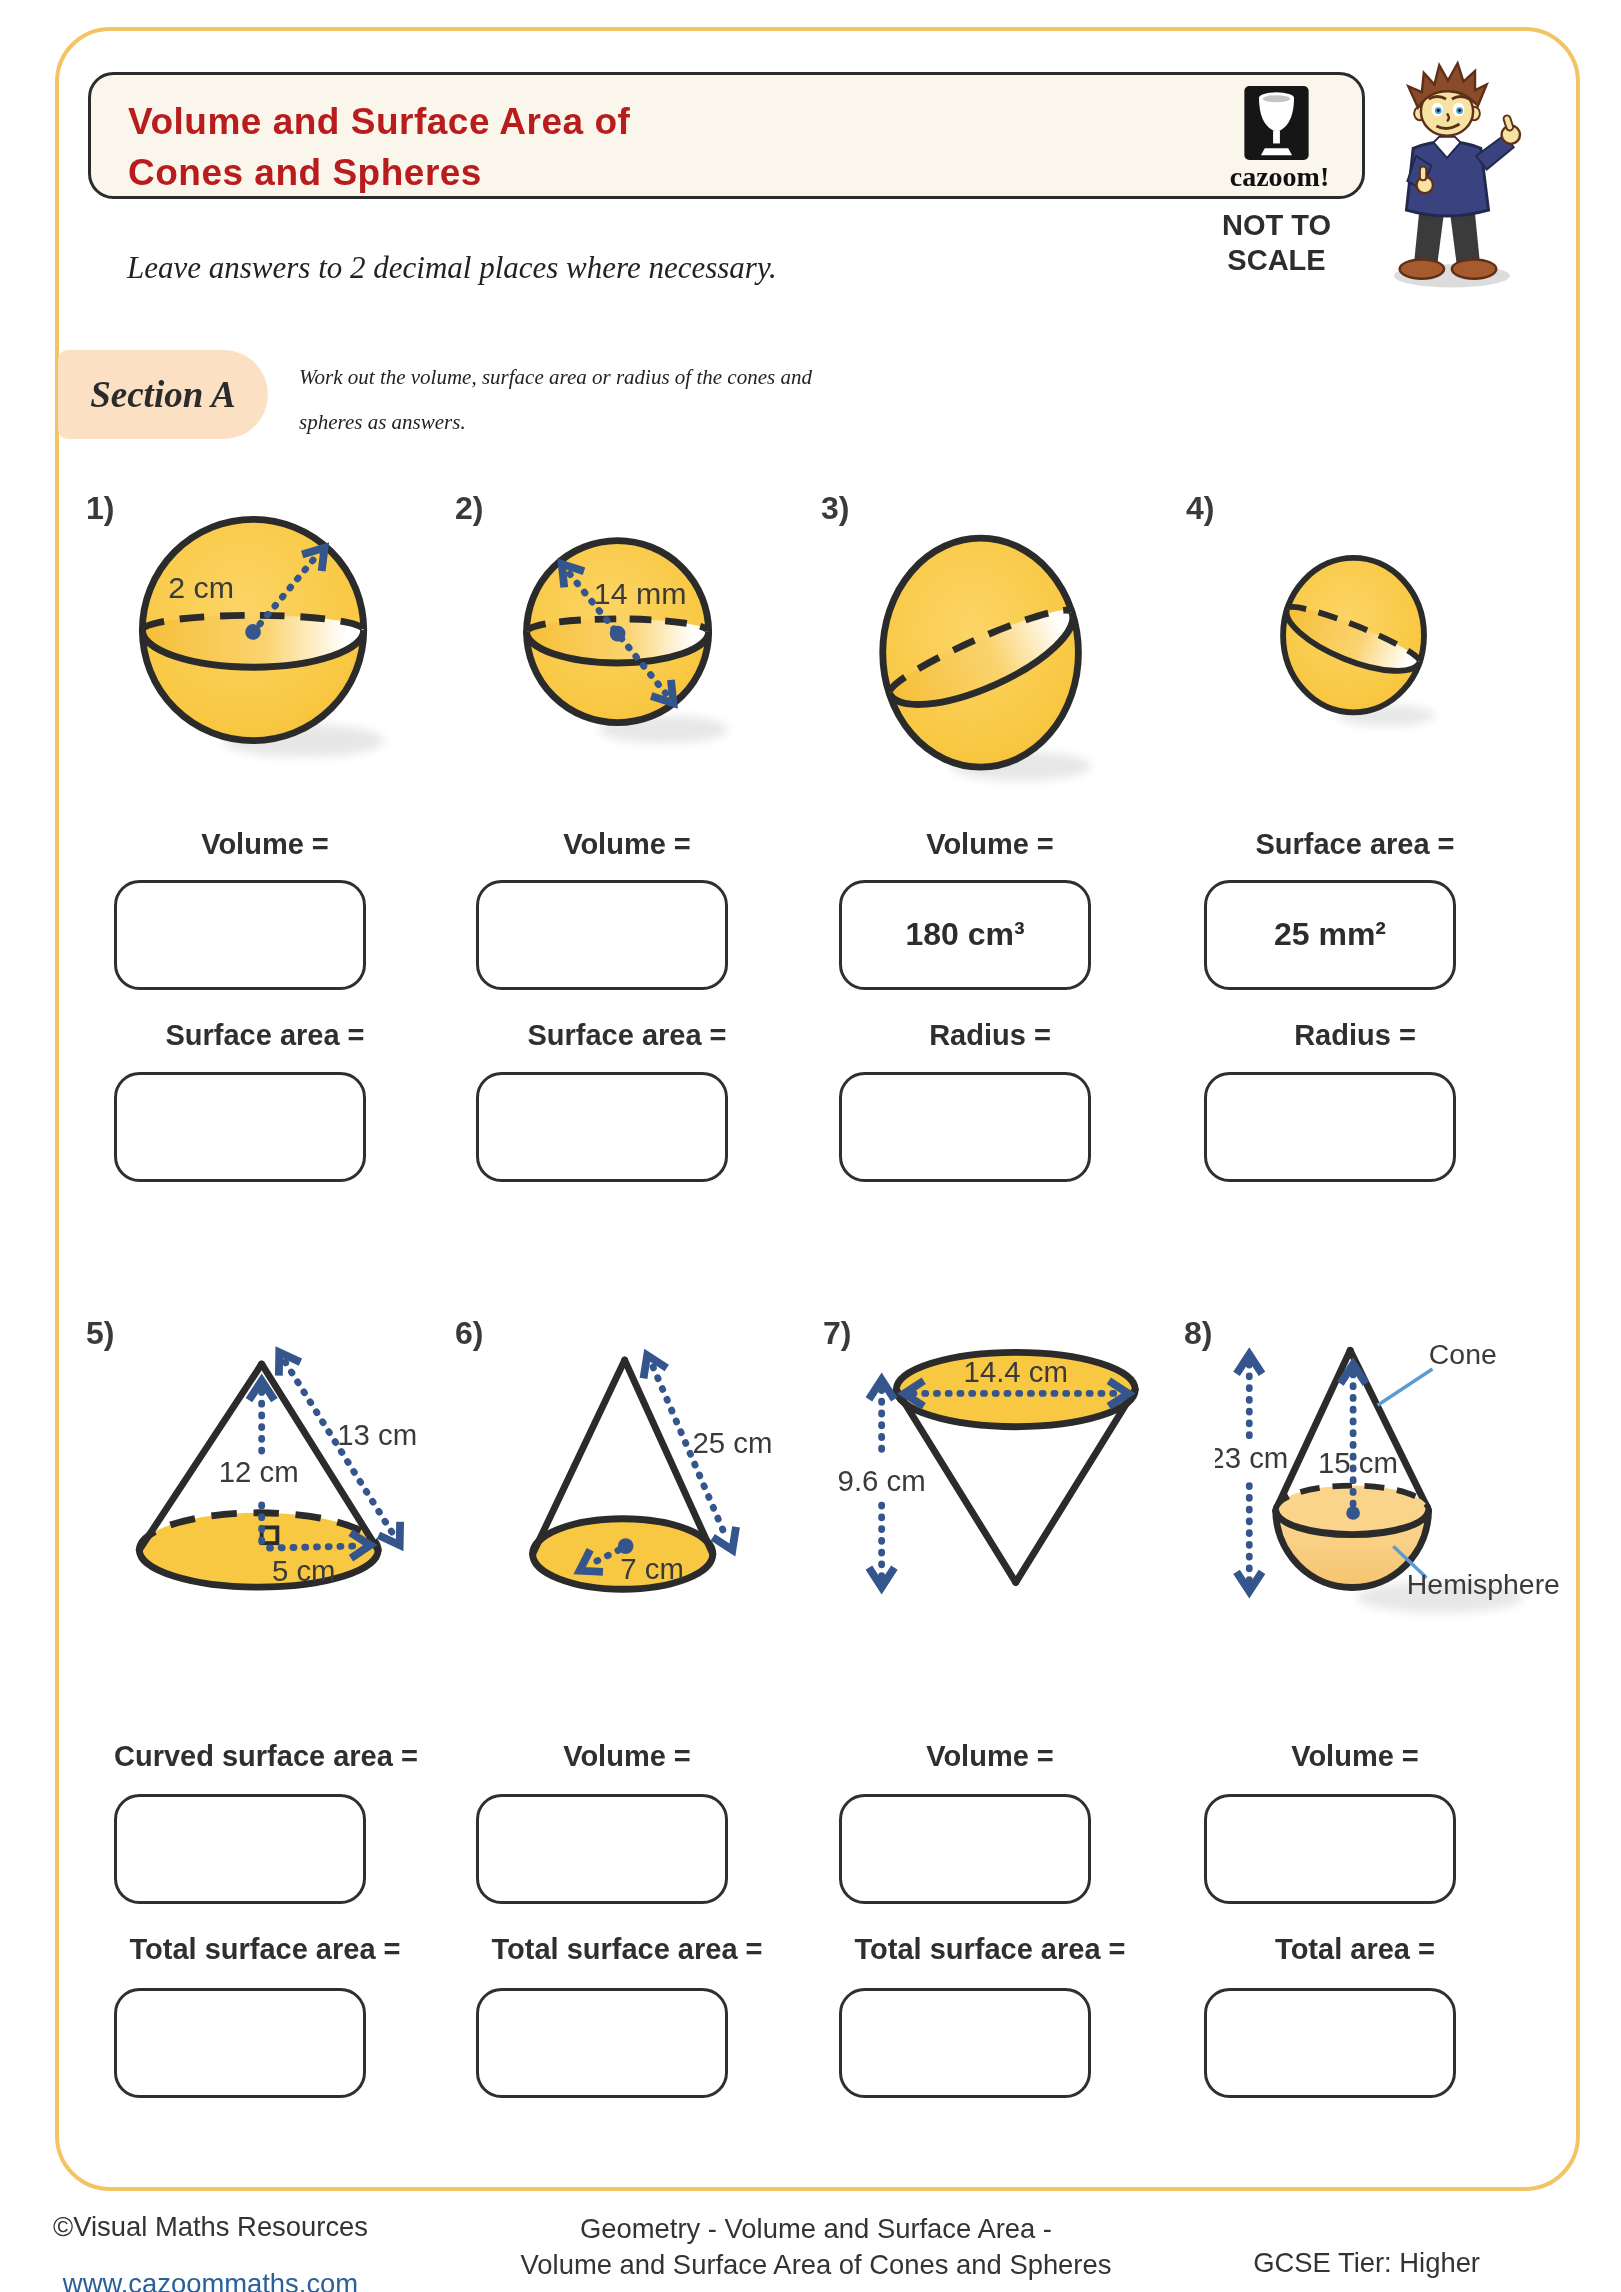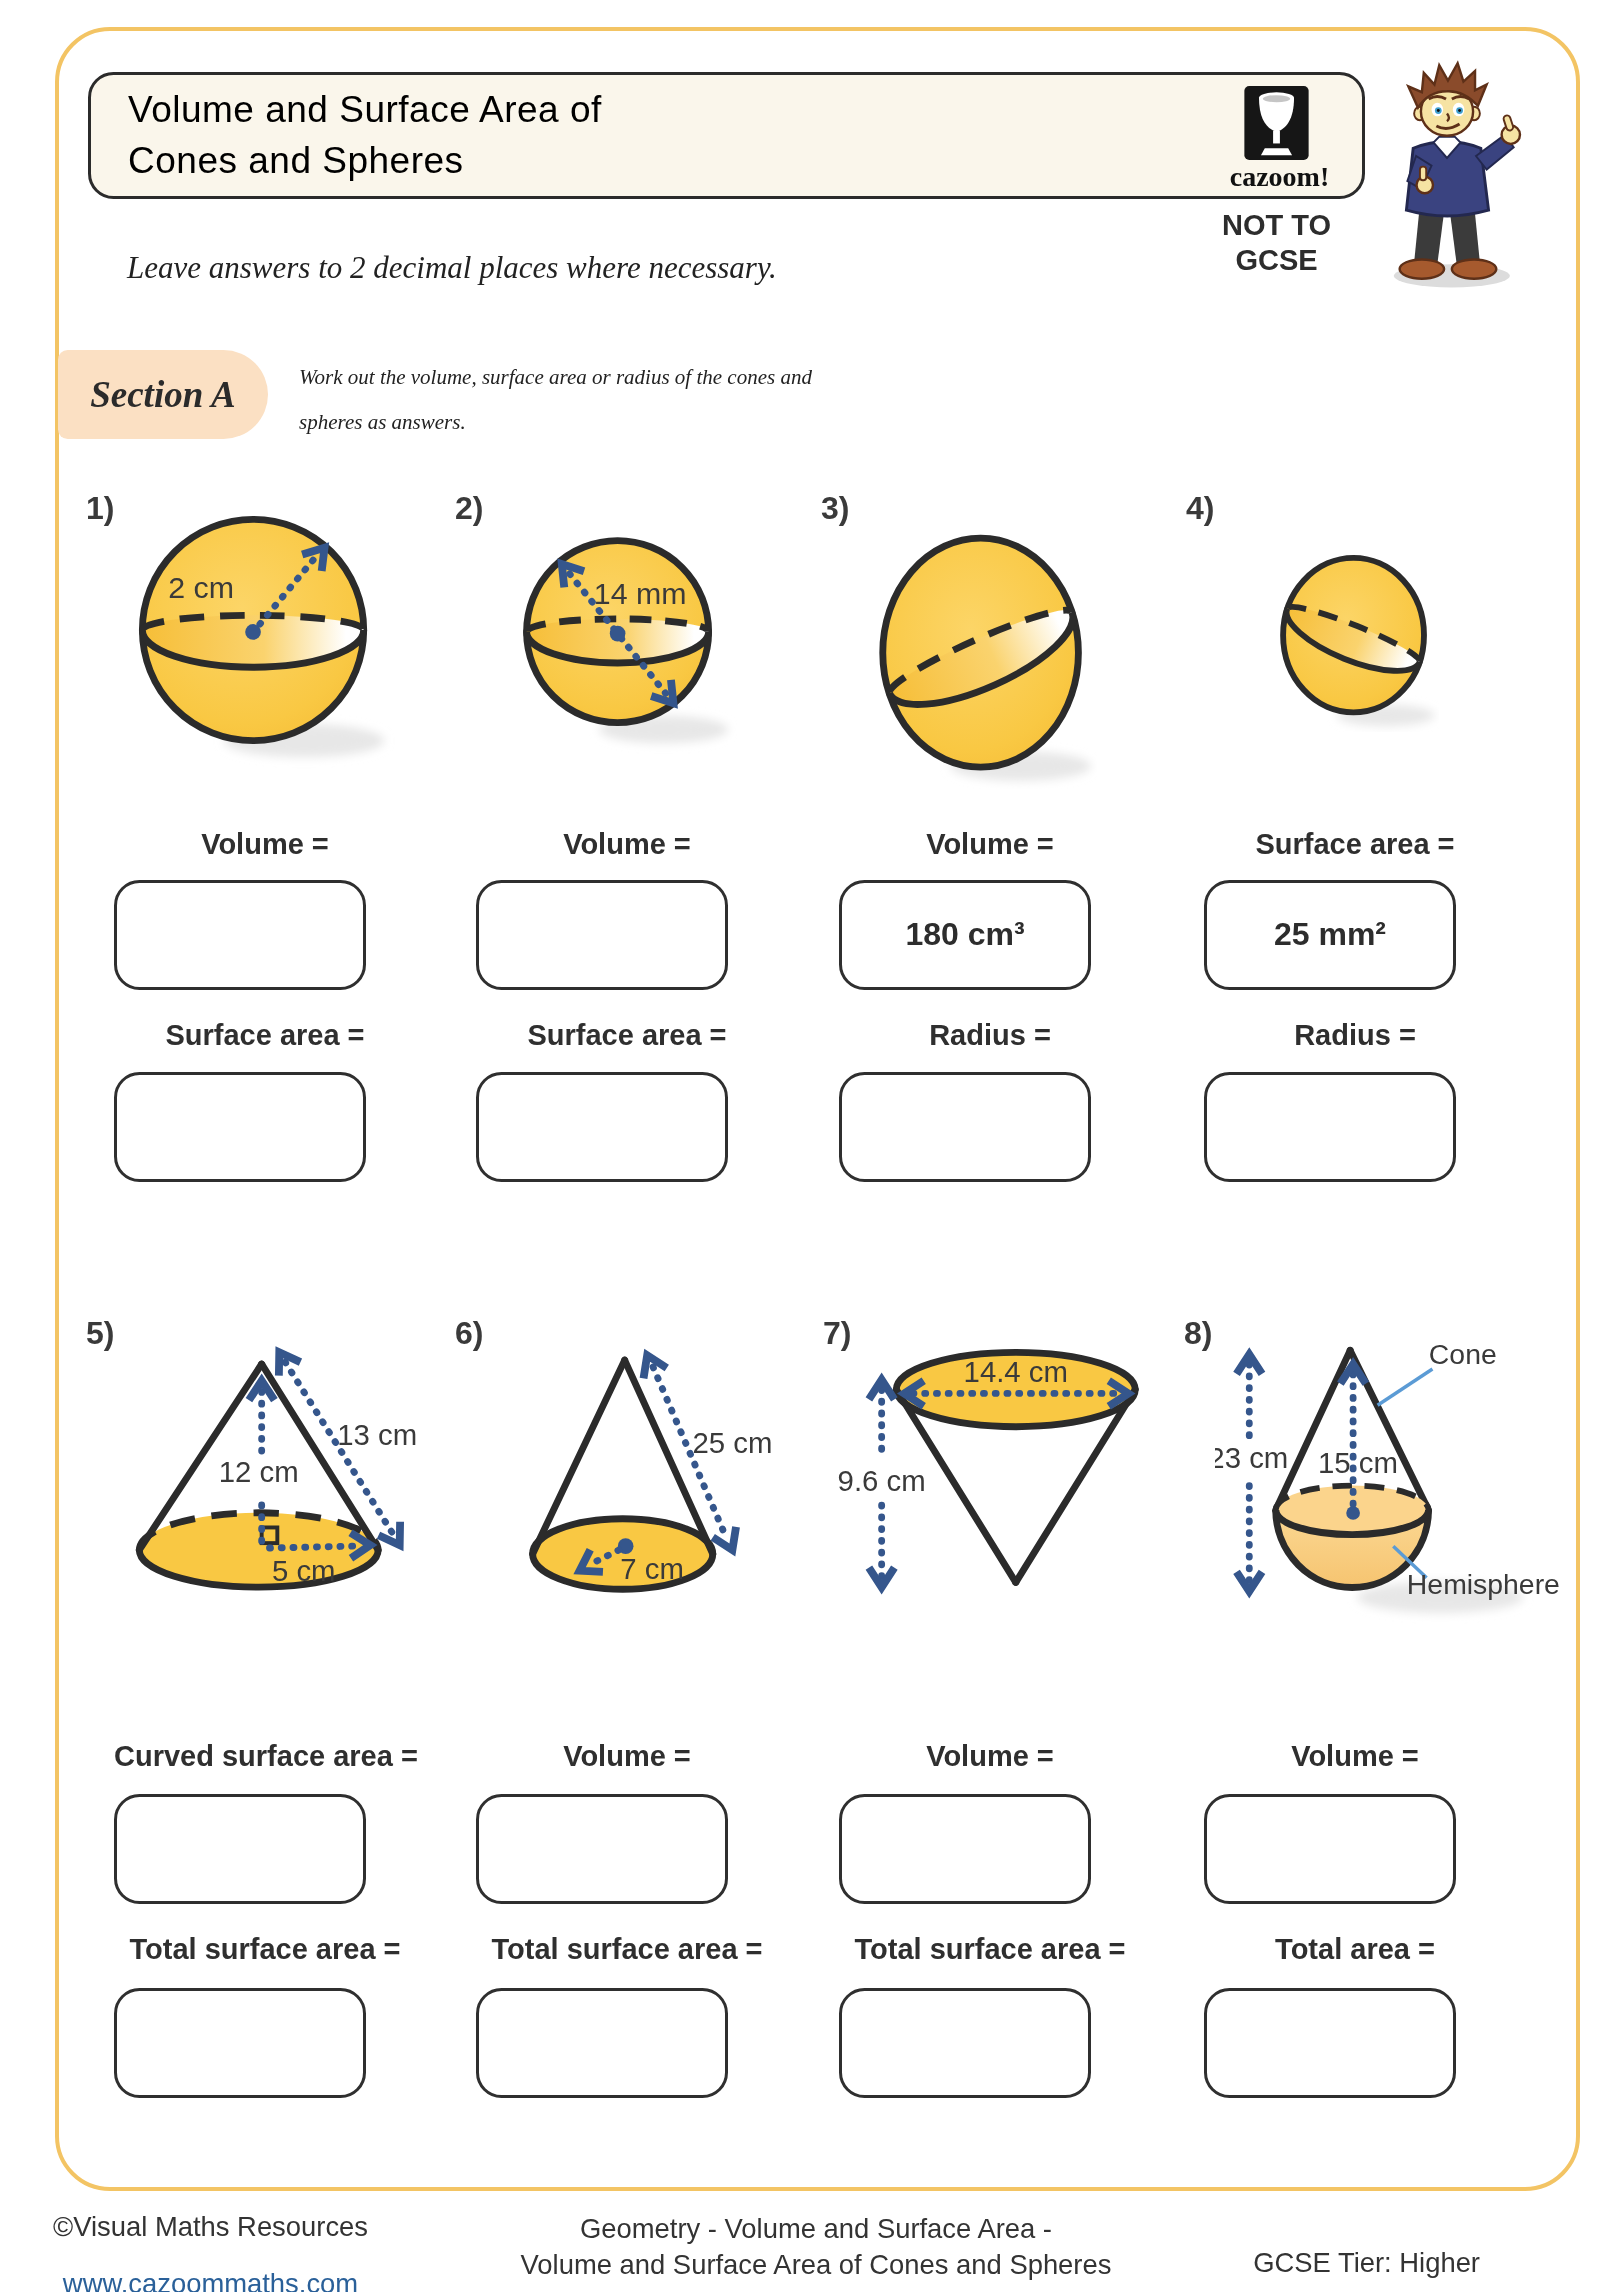--- a/index.html
+++ b/index.html
@@ -3,21 +3,21 @@
 <meta charset="utf-8">
 <style>
   html,body{margin:0;padding:0;background:#fff;}
   #page{position:relative;width:1621px;height:2293px;background:#ffffff;
         font-family:"Liberation Sans",sans-serif;color:#2d2d2d;overflow:hidden;}
   .abs{position:absolute;}
   .border-frame{position:absolute;left:55px;top:27.4px;width:1525px;height:2164px;
       border:4.9px solid #f3c464;border-radius:55px;box-sizing:border-box;}
   .title-box{position:absolute;left:88px;top:72px;width:1277px;height:127px;
       background:#faf6eb;border:3.9px solid #2b2b2b;border-radius:25.5px;box-sizing:border-box;}
-  .title-line{position:absolute;left:37px;font-size:37px;font-weight:400;color:#000000;letter-spacing:0.5px;}
+  .title-line{position:absolute;left:37px;font-size:37px;font-weight:700;color:#b91c1c;letter-spacing:0.5px;margin-top:12px;}
   .logo-text{position:absolute;left:1125px;top:86px;width:127px;text-align:center;
       font-family:"Liberation Serif",serif;font-weight:700;font-size:28px;color:#111;}
   .nts{position:absolute;left:1186px;top:208px;width:181px;text-align:center;
       font-size:29px;font-weight:700;color:#2d2d2d;line-height:35px;}
   .note{position:absolute;left:127px;top:250px;font-family:"Liberation Serif",serif;
       font-style:italic;font-size:31px;color:#222;}
   .section-banner{position:absolute;left:58px;top:350px;width:210px;height:89px;
       background:#fbe0c3;border-radius:9.8px 45px 45px 9.8px;}
   .section-banner span{display:block;text-align:center;line-height:89px;
       font-family:"Liberation Serif",serif;font-style:italic;font-weight:700;font-size:37px;color:#2b2b2b;}
@@ -76,21 +76,21 @@
       <path d="M15,12 C15,34 23,44 33,47 C43,44 51,34 51,12 Z" fill="#fff"></path>
       <rect x="29.5" y="46" width="7" height="13" fill="#fff"></rect>
       <path d="M21,64 L45,64 L49,71 L17,71 Z" fill="#fff"></path>
       <ellipse cx="33" cy="13" rx="14" ry="3.6" fill="#161616" opacity="0.25"></ellipse>
     </svg>
     <div class="logo-text">cazoom!</div>
   </div>
 
   <div class="nts">
     <div>NOT TO</div>
-    <div>GCSE</div>
+    <div>SCALE</div>
   </div>
 
   <svg class="fig" style="left:1360px;top:49px" width="174" height="243" viewBox="0 0 180 250">
     <ellipse cx="95" cy="234" rx="60" ry="12" fill="#dcdcdc"></ellipse>
     <polygon points="62,160 88,160 80,222 56,220" fill="#3b3b3b"></polygon>
     <polygon points="92,160 118,160 124,220 100,222" fill="#3b3b3b"></polygon>
     <ellipse cx="64" cy="227" rx="23" ry="10" fill="#a65a2e" stroke="#5e3018" stroke-width="2.5"></ellipse>
     <ellipse cx="118" cy="227" rx="23" ry="10" fill="#a65a2e" stroke="#5e3018" stroke-width="2.5"></ellipse>
     <path d="M55,102 Q90,88 125,102 L133,166 Q90,178 48,166 Z" fill="#3a4380" stroke="#23284f" stroke-width="3"></path>
     <polygon points="120,110 150,88 159,101 131,124" fill="#3a4380" stroke="#23284f" stroke-width="2"></polygon>

